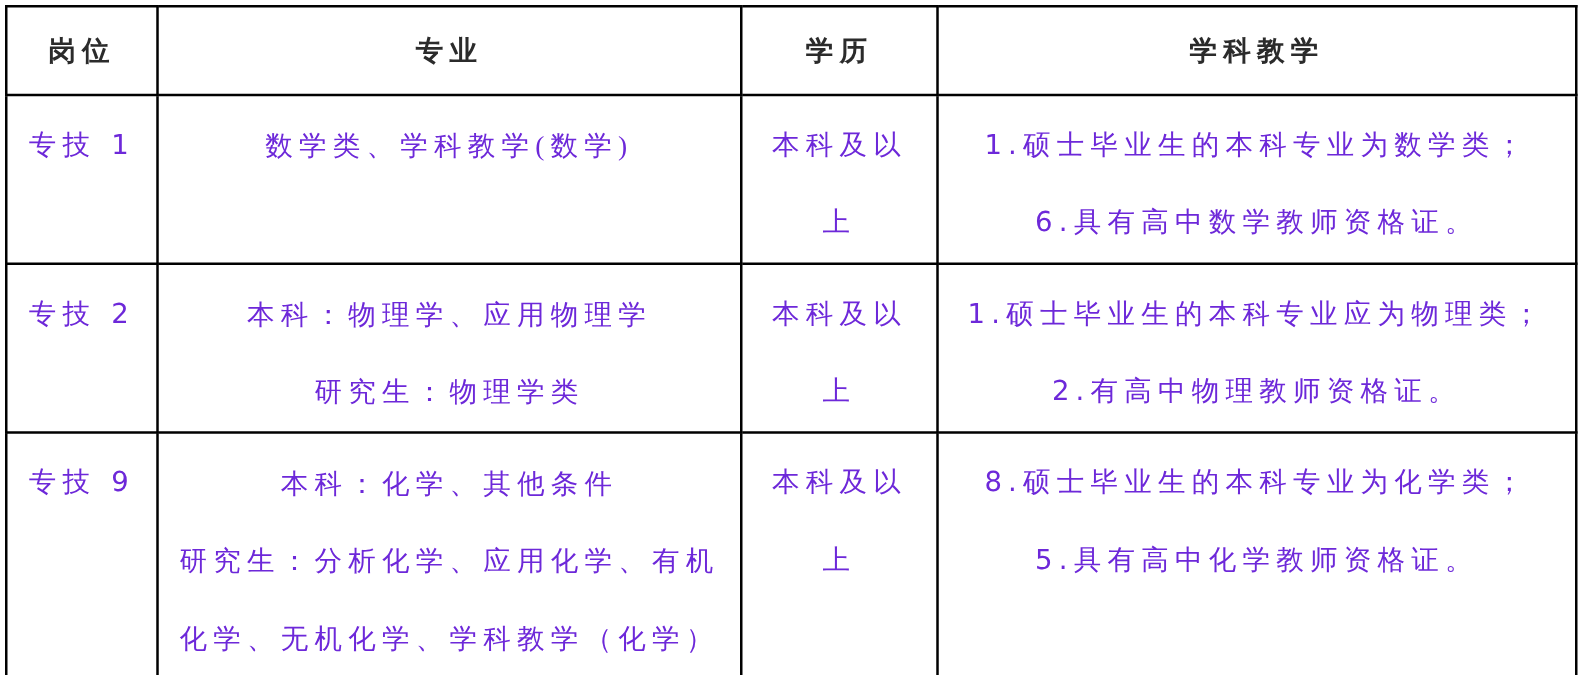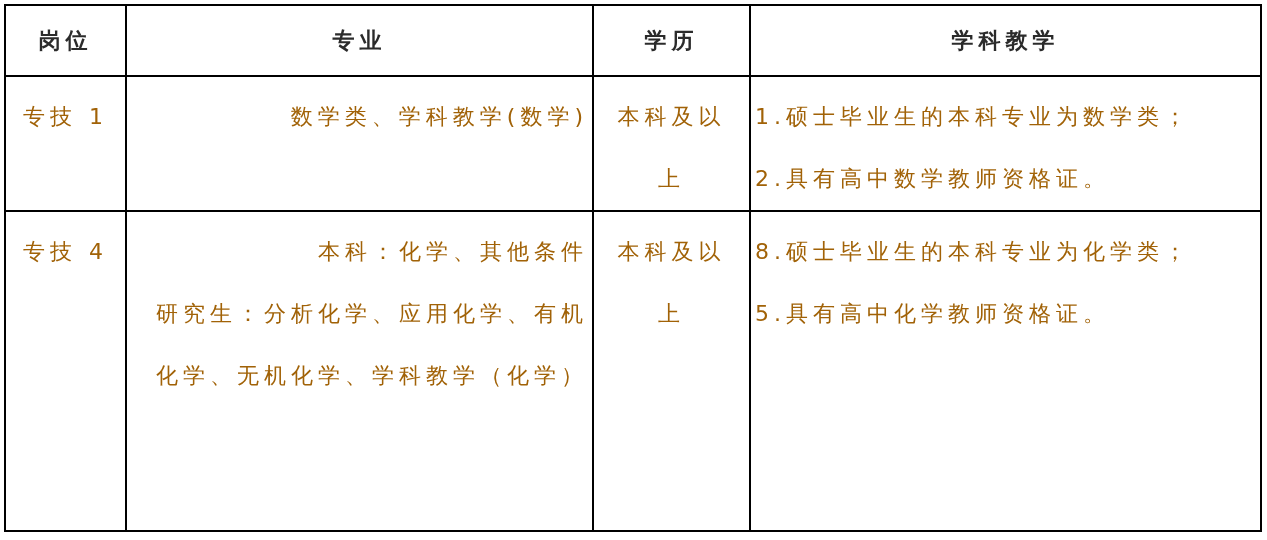--- a/index.html
+++ b/index.html
@@ -22,46 +22,47 @@
     width: 1258px;
     height: 528px;
     border-collapse: collapse;
     table-layout: fixed;
   }
   table.doc-table th,
   table.doc-table td {
     border: 2px solid #000000;
     font-size: 22px;
     letter-spacing: 5px;
-    color: #a16207;
+    color: #6d28d9;
     overflow: hidden;
   }
   table.doc-table th {
     font-weight: bold;
     color: #2b2b2b;
     text-align: center;
     vertical-align: middle;
     padding: 0;
   }
   table.doc-table td {
     vertical-align: top;
     padding: 9px 4px 0 4px;
   }
   td.col-position, td.col-education {
     text-align: center;
   }
   td.col-major {
     padding-left: 19px;
     padding-right: 4px;
-    text-align: right;
+    text-align: center;
+    font-family: Liberation Serif, serif;
   }
   td.col-conditions {
     padding-left: 15px;
     padding-right: 4px;
-    text-align: left;
+    text-align: center;
   }
   .cell-line {
     line-height: 62px;
     height: 62px;
     white-space: nowrap;
   }
 </style>
 </head>
 <body>
 
@@ -87,28 +88,45 @@
       </td>
       <td class="col-major">
         <div class="cell-line">数学类、学科教学(数学)</div>
       </td>
       <td class="col-education">
         <div class="cell-line">本科及以</div>
         <div class="cell-line">上</div>
       </td>
       <td class="col-conditions">
         <div class="cell-line">1.硕士毕业生的本科专业为数学类；</div>
-        <div class="cell-line">2.具有高中数学教师资格证。</div>
+        <div class="cell-line">6.具有高中数学教师资格证。</div>
       </td>
     </tr>
 
+    <tr style="height:125px">
+      <td class="col-position">
+        <div class="cell-line">专技 2</div>
+      </td>
+      <td class="col-major">
+        <div class="cell-line">本科：物理学、应用物理学</div>
+        <div class="cell-line">研究生：物理学类</div>
+      </td>
+      <td class="col-education">
+        <div class="cell-line">本科及以</div>
+        <div class="cell-line">上</div>
+      </td>
+      <td class="col-conditions">
+        <div class="cell-line">1.硕士毕业生的本科专业应为物理类；</div>
+        <div class="cell-line">2.有高中物理教师资格证。</div>
+      </td>
+    </tr>
 
     <tr>
       <td class="col-position">
-        <div class="cell-line">专技 4</div>
+        <div class="cell-line">专技 9</div>
       </td>
       <td class="col-major">
         <div class="cell-line">本科：化学、其他条件</div>
         <div class="cell-line">研究生：分析化学、应用化学、有机</div>
         <div class="cell-line">化学、无机化学、学科教学（化学）</div>
       </td>
       <td class="col-education">
         <div class="cell-line">本科及以</div>
         <div class="cell-line">上</div>
       </td>

